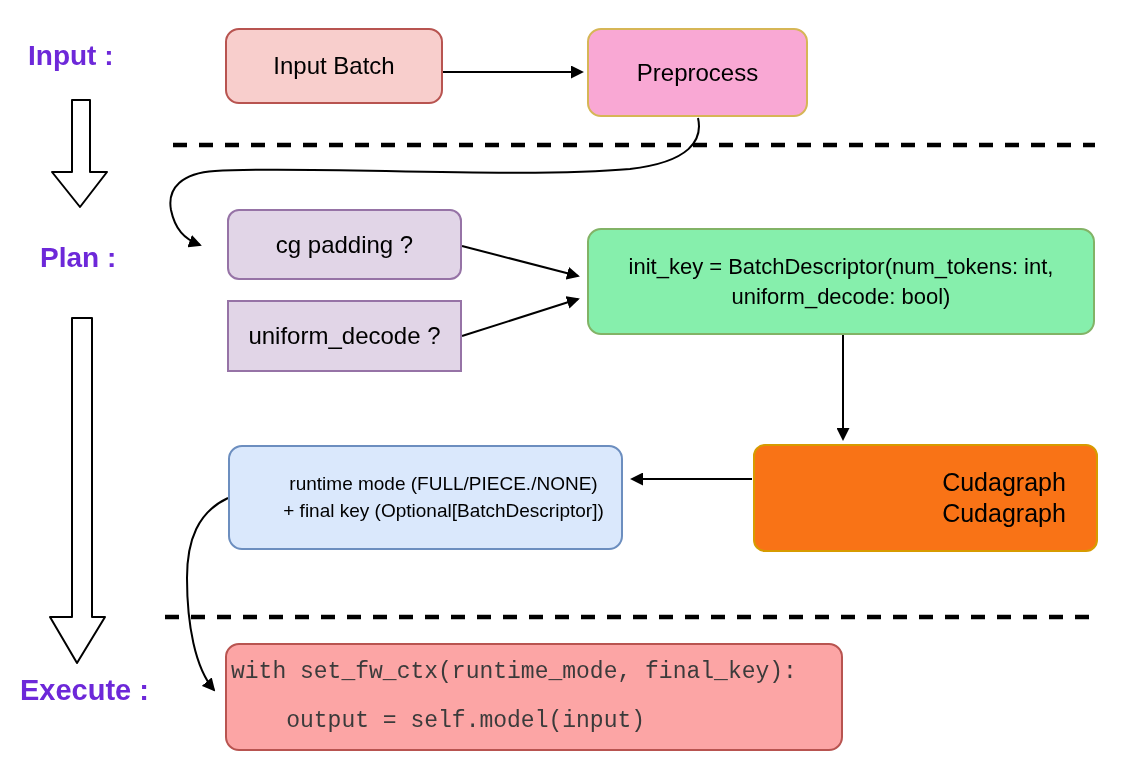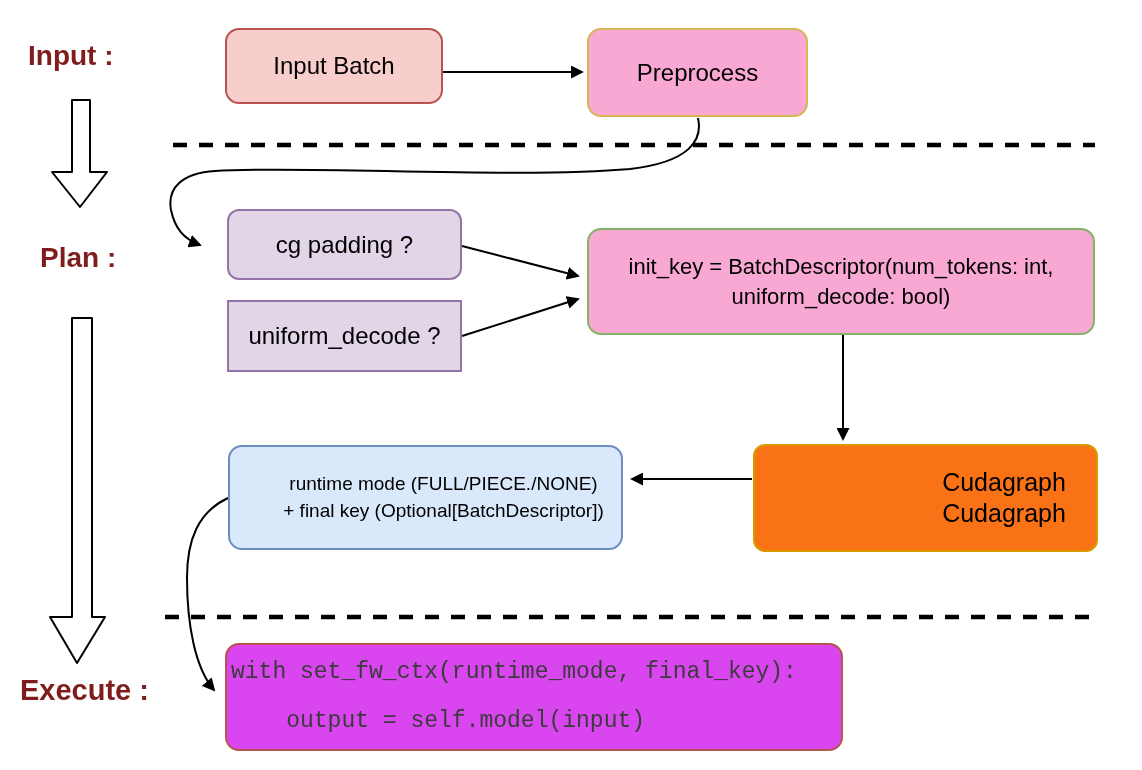--- a/index.html
+++ b/index.html
@@ -20,21 +20,21 @@
     flex-direction:column;
     align-items:center;
     justify-content:center;
     text-align:center;
     color:#000;
     line-height:1.25;
   }
   .side-label{
     position:absolute;
     font-weight:bold;
-    color:#7f1d1d;
+    color:#6d28d9;
     white-space:nowrap;
   }
   .lbl-input{left:28px;top:40px;font-size:28px;}
   .lbl-plan{left:40px;top:242px;font-size:28px;}
   .lbl-execute{left:20px;top:674px;font-size:29px;}
 
   .n-input-batch{left:225px;top:28px;width:218px;height:76px;font-size:24px;}
   .n-preprocess{left:587px;top:28px;width:221px;height:89px;font-size:24px;}
   .n-cg{left:227px;top:209px;width:235px;height:71px;font-size:24px;border-radius:12px;}
   .n-uniform{left:227px;top:300px;width:235px;height:72px;font-size:24px;border-radius:0;text-align:center;}
@@ -101,36 +101,36 @@
   </div>
 
   <div class="node n-cg" style="background-color: rgb(225, 213, 231); border-color: rgb(150, 115, 166);">
     <span>cg padding ?</span>
   </div>
 
   <div class="node n-uniform" style="background-color: rgb(225, 213, 231); border-color: rgb(150, 115, 166);">
     <span>uniform_decode ?</span>
   </div>
 
-  <div class="node n-initkey" style="background-color: #f9a8d4; border-color: rgb(130, 179, 102); align-items: center;">
+  <div class="node n-initkey" style="background-color: #86efac; border-color: rgb(130, 179, 102); align-items: center;">
     <span>init_key = BatchDescriptor(num_tokens: int,</span>
     <span>uniform_decode: bool)</span>
   </div>
 
   <div class="node n-cudagraph" style="background-color: #f97316; border-color: rgb(215, 155, 0);">
     <div class="inner-text">
       <div>Cudagraph</div>
       <div>Cudagraph</div>
     </div>
   </div>
 
 
   <div class="node n-runtime" style="background-color: rgb(218, 232, 252); border-color: rgb(108, 142, 191);">
     <span>runtime mode (FULL/PIECE./NONE)</span>
     <span>+ final key (Optional[BatchDescriptor])</span>
   </div>
 
-  <div class="node n-code" style="background-color: #d946ef; border-color: rgb(184, 84, 80); color: rgb(59, 59, 59); gap: 18px;">
+  <div class="node n-code" style="background-color: #fca5a5; border-color: rgb(184, 84, 80); color: rgb(59, 59, 59); gap: 18px;">
     <div class="code-line">with set_fw_ctx(runtime_mode, final_key):</div>
     <div class="code-line">    output = self.model(input)</div>
   </div>
 
 </div>
 
 </body></html>

